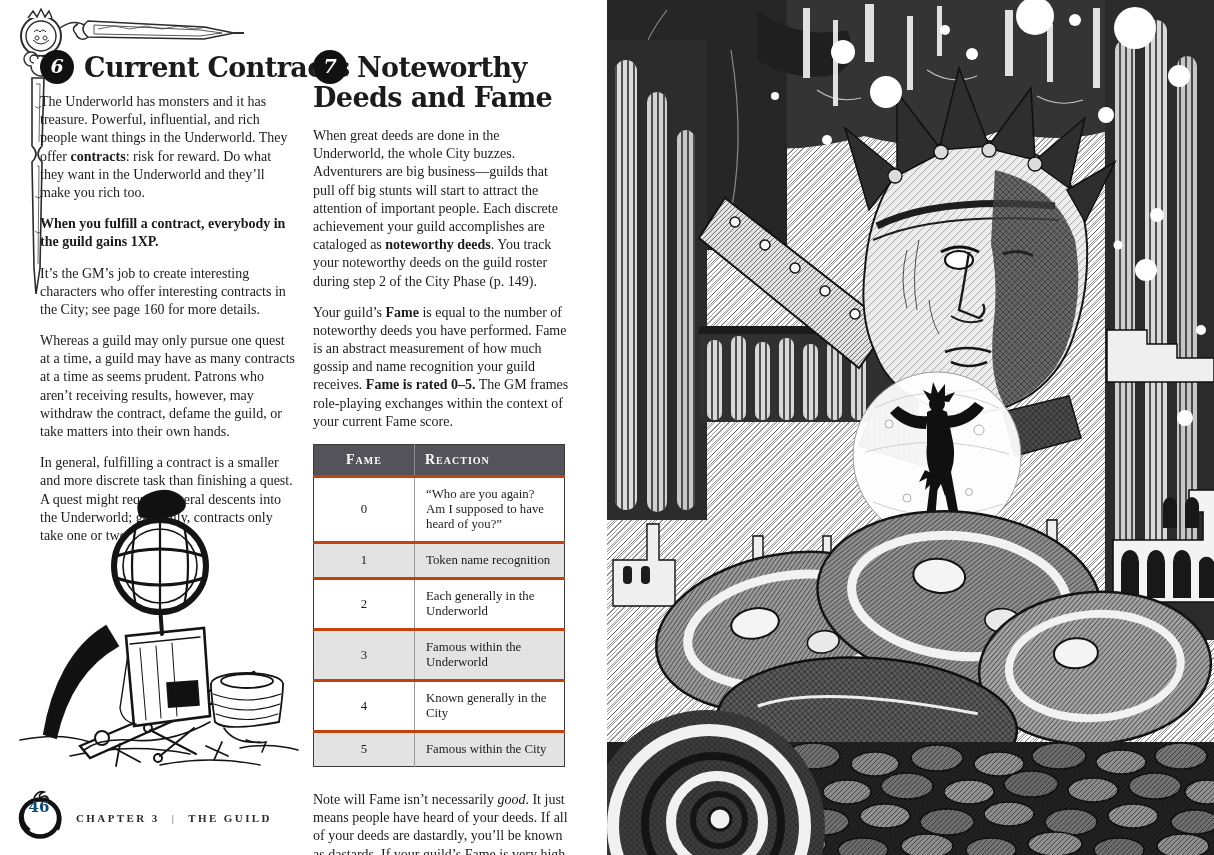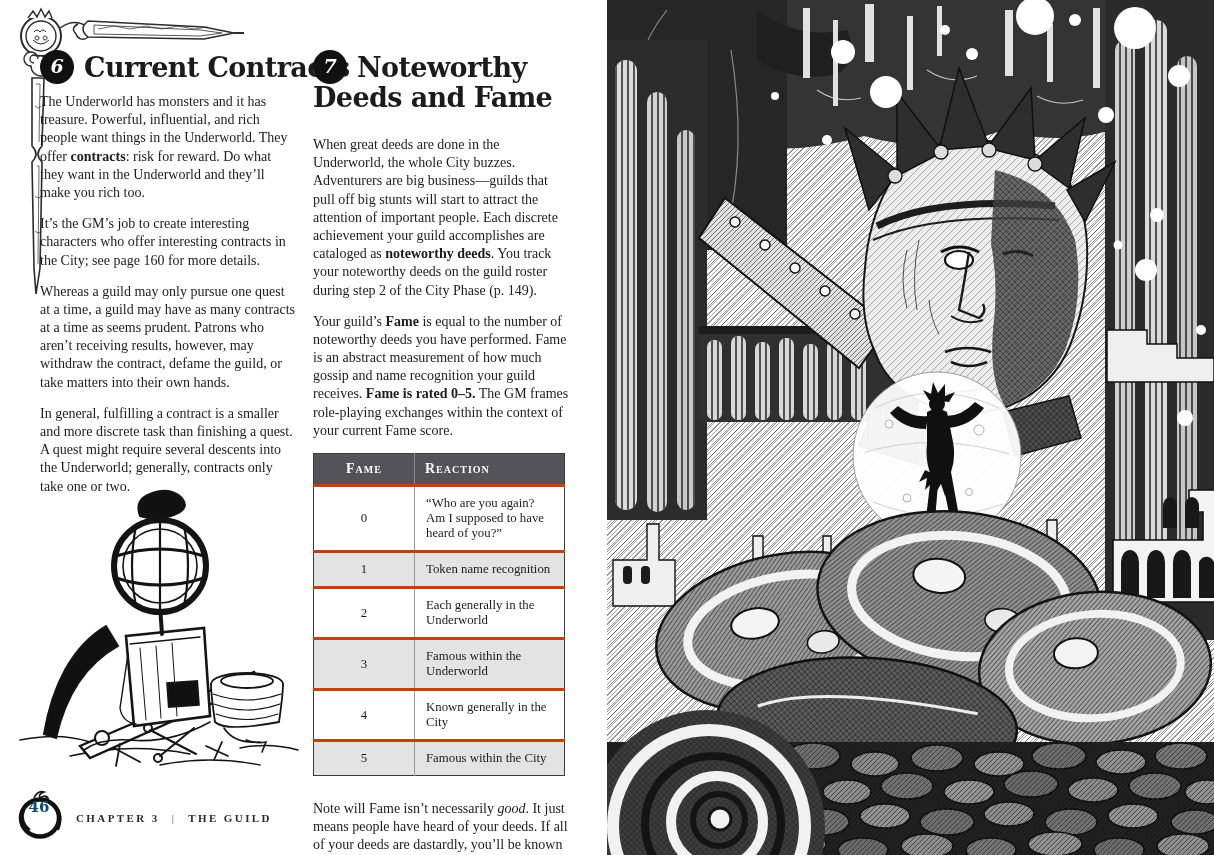--- a/index.html
+++ b/index.html
@@ -18,21 +18,21 @@
     font-size:27px;letter-spacing:-0.6px;white-space:nowrap;
   }
   .badge{
     flex:0 0 auto;width:34px;height:34px;border-radius:50%;
     background:#111;color:#fff;display:flex;align-items:center;justify-content:center;
     font-family:"DejaVu Serif", serif;font-style:italic;font-weight:700;font-size:19px;
     padding-bottom:2px;box-sizing:border-box;
   }
   .hline2{
     font-family:"DejaVu Serif", serif;font-weight:700;
-    font-size:27px;letter-spacing:-0.6px;margin:-2px 0 23px 0;
+    font-size:27px;letter-spacing:-0.6px;margin:-2px 0 14px 0;
   }
   .h2block{margin-bottom:2px;}
   p.body{font-size:14px;line-height:1.3;margin:0 0 13px 0;}
   p.body .b{font-weight:bold;}
   p.body .i{font-style:italic;}
   
   .fame-table-wrap{margin-top:10px;position:relative;width:252px;}
   table.fame{border-collapse:collapse;width:252px;border:1px solid #3a3a3a;}
   table.fame th{
     background:#54535A;color:#fff;font-variant:small-caps;letter-spacing:1px;
@@ -91,20 +91,21 @@
   </g>
 </svg>
 
 <div class="col col1">
   <div class="heading">
     <span class="badge">6</span>
     <span class="h-title">Current Contracts</span>
   </div>
   <div>
       <p class="body"><span>The Underworld has monsters and it has treasure. Powerful, influential, and rich people want things in the Underworld. They offer </span><span class="b">contracts</span><span>: risk for reward. Do what they want in the Underworld and they’ll make you rich too.</span></p>
+      <p class="body"><span class="b">When you fulfill a contract, everybody in the guild gains 1XP.</span></p>
       <p class="body"><span>It’s the GM’s job to create interesting characters who offer interesting contracts in the City; see page 160 for more details.</span></p>
       <p class="body"><span>Whereas a guild may only pursue one quest at a time, a guild may have as many contracts at a time as seems prudent. Patrons who aren’t receiving results, however, may withdraw the contract, defame the guild, or take matters into their own hands.</span></p>
       <p class="body"><span>In general, fulfilling a contract is a smaller and more discrete task than finishing a quest. A quest might require several descents into the Underworld; generally, contracts only take one or two.</span></p>
     </div>
 </div>
 
 <div class="col col2">
   <div class="h2block">
     <div class="heading" style="margin-bottom:0;">
       <span class="badge">7</span>

